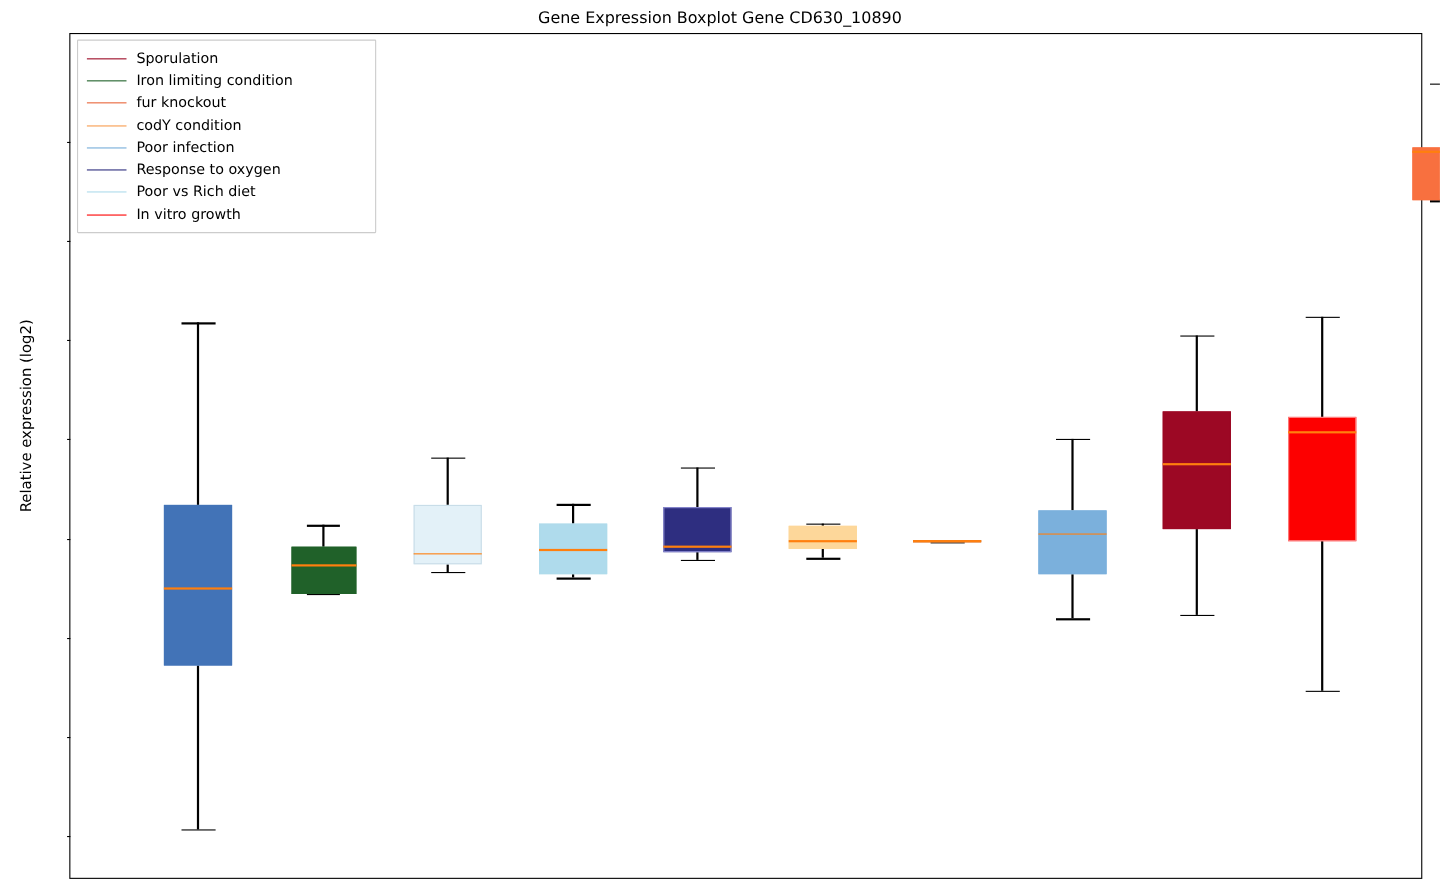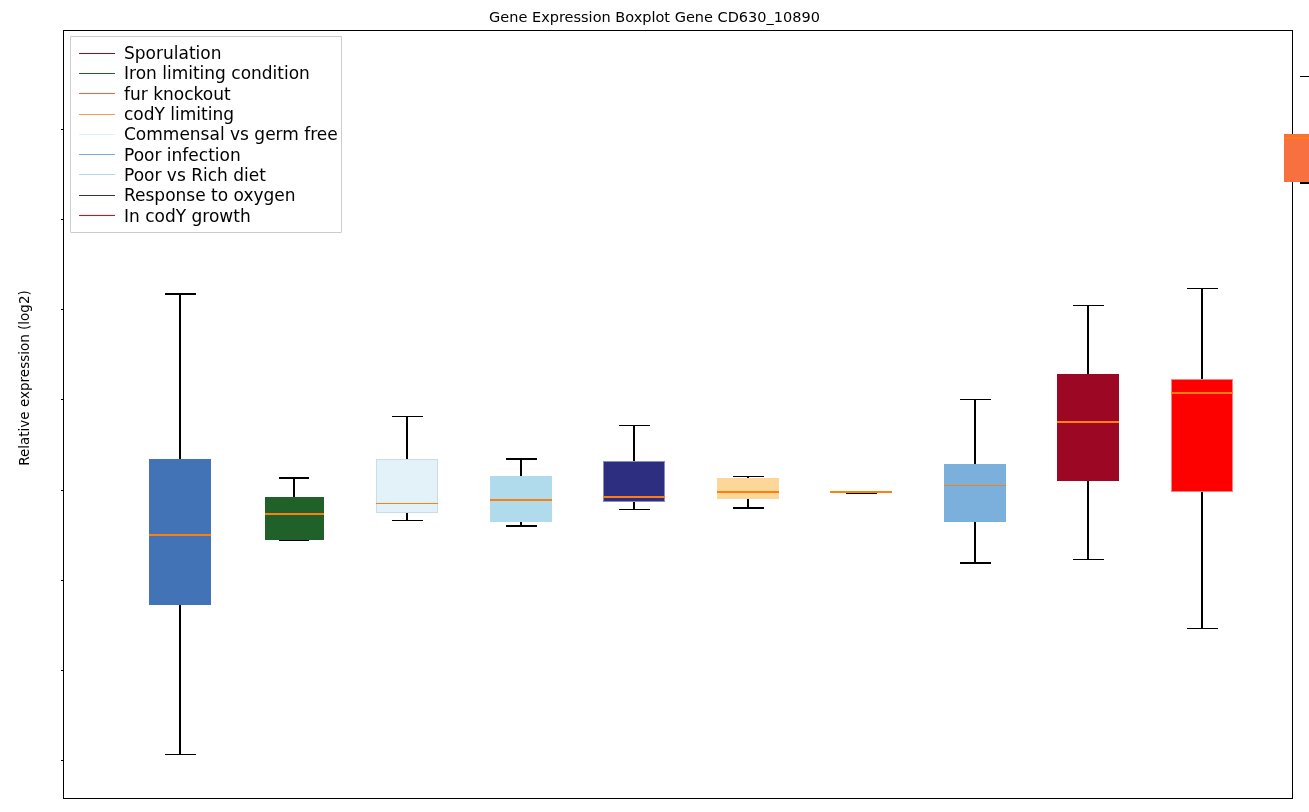--- a/index.html
+++ b/index.html
@@ -12,21 +12,21 @@
   .tick-mark{position:absolute;left:-3.5px;width:3.5px;height:1.1px;background:#000;}
   .ticks-layer{position:absolute;left:0;top:0;width:100%;height:100%;}
   .box{position:absolute;box-sizing:border-box;border:1px solid;}
   .median{position:absolute;height:1.9px;background:#ff7f0e;}
   .wstem{position:absolute;width:1.3px;background:#000;}
   .wcap{position:absolute;height:1.4px;background:#000;}
   #legend{position:absolute;left:70px;top:36px;width:272px;
           background:#fff;border:0.9px solid #cccccc;border-radius:1px;padding:6px 0 6px 0;box-sizing:border-box;}
   .leg-row{display:flex;align-items:center;height:20.3px;padding-left:8px;}
   .leg-line{width:36px;height:0;border-top:1.6px solid #000;margin-right:9px;flex:0 0 36px;}
-  .leg-txt{font-size:17px;color:#000;white-space:nowrap;}
+  .leg-txt{font-size:13px;color:#000;white-space:nowrap;}
 </style>
 </head>
 <body>
 
 <div id="fig">
 
   <div id="title">Gene Expression Boxplot Gene CD630_10890</div>
   <div id="ylabel">Relative expression (log2)</div>
 
   <div id="axes">
@@ -139,36 +139,32 @@
       <div class="leg-row">
         <span class="leg-line" style="border-top-color: rgb(32, 98, 42);"></span>
         <span class="leg-txt">Iron limiting condition</span>
       </div>
       <div class="leg-row">
         <span class="leg-line" style="border-top-color: rgb(232, 101, 58);"></span>
         <span class="leg-txt">fur knockout</span>
       </div>
       <div class="leg-row">
         <span class="leg-line" style="border-top-color: rgb(248, 156, 78);"></span>
-        <span class="leg-txt">codY limiting</span>
-      </div>
-      <div class="leg-row">
-        <span class="leg-line" style="border-top-color: rgb(225, 240, 247);"></span>
-        <span class="leg-txt">Commensal vs germ free</span>
+        <span class="leg-txt">codY condition</span>
       </div>
       <div class="leg-row">
         <span class="leg-line" style="border-top-color: rgb(118, 173, 218);"></span>
         <span class="leg-txt">Poor infection</span>
       </div>
       <div class="leg-row">
+        <span class="leg-line" style="border-top-color: rgb(46, 46, 127);"></span>
+        <span class="leg-txt">Response to oxygen</span>
+      </div>
+      <div class="leg-row">
         <span class="leg-line" style="border-top-color: rgb(174, 219, 236);"></span>
         <span class="leg-txt">Poor vs Rich diet</span>
       </div>
       <div class="leg-row">
-        <span class="leg-line" style="border-top-color: rgb(46, 46, 127);"></span>
-        <span class="leg-txt">Response to oxygen</span>
-      </div>
-      <div class="leg-row">
         <span class="leg-line" style="border-top-color: rgb(253, 0, 0);"></span>
-        <span class="leg-txt">In codY growth</span>
+        <span class="leg-txt">In vitro growth</span>
       </div>
     </div>
 </div>
 
 </body></html>

